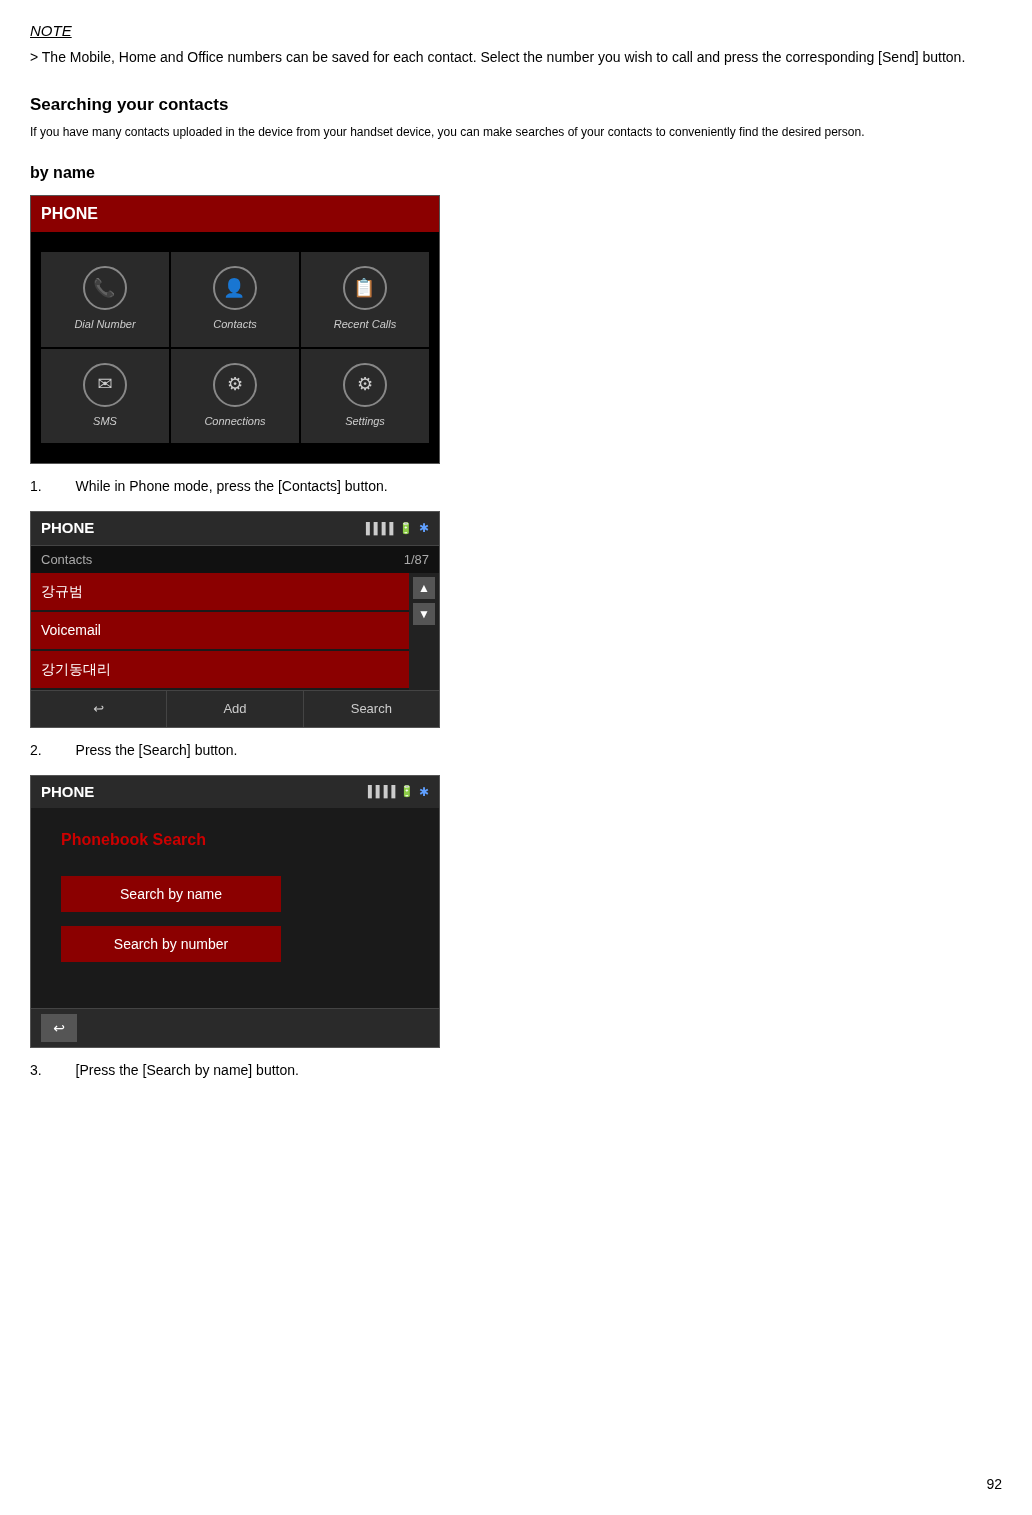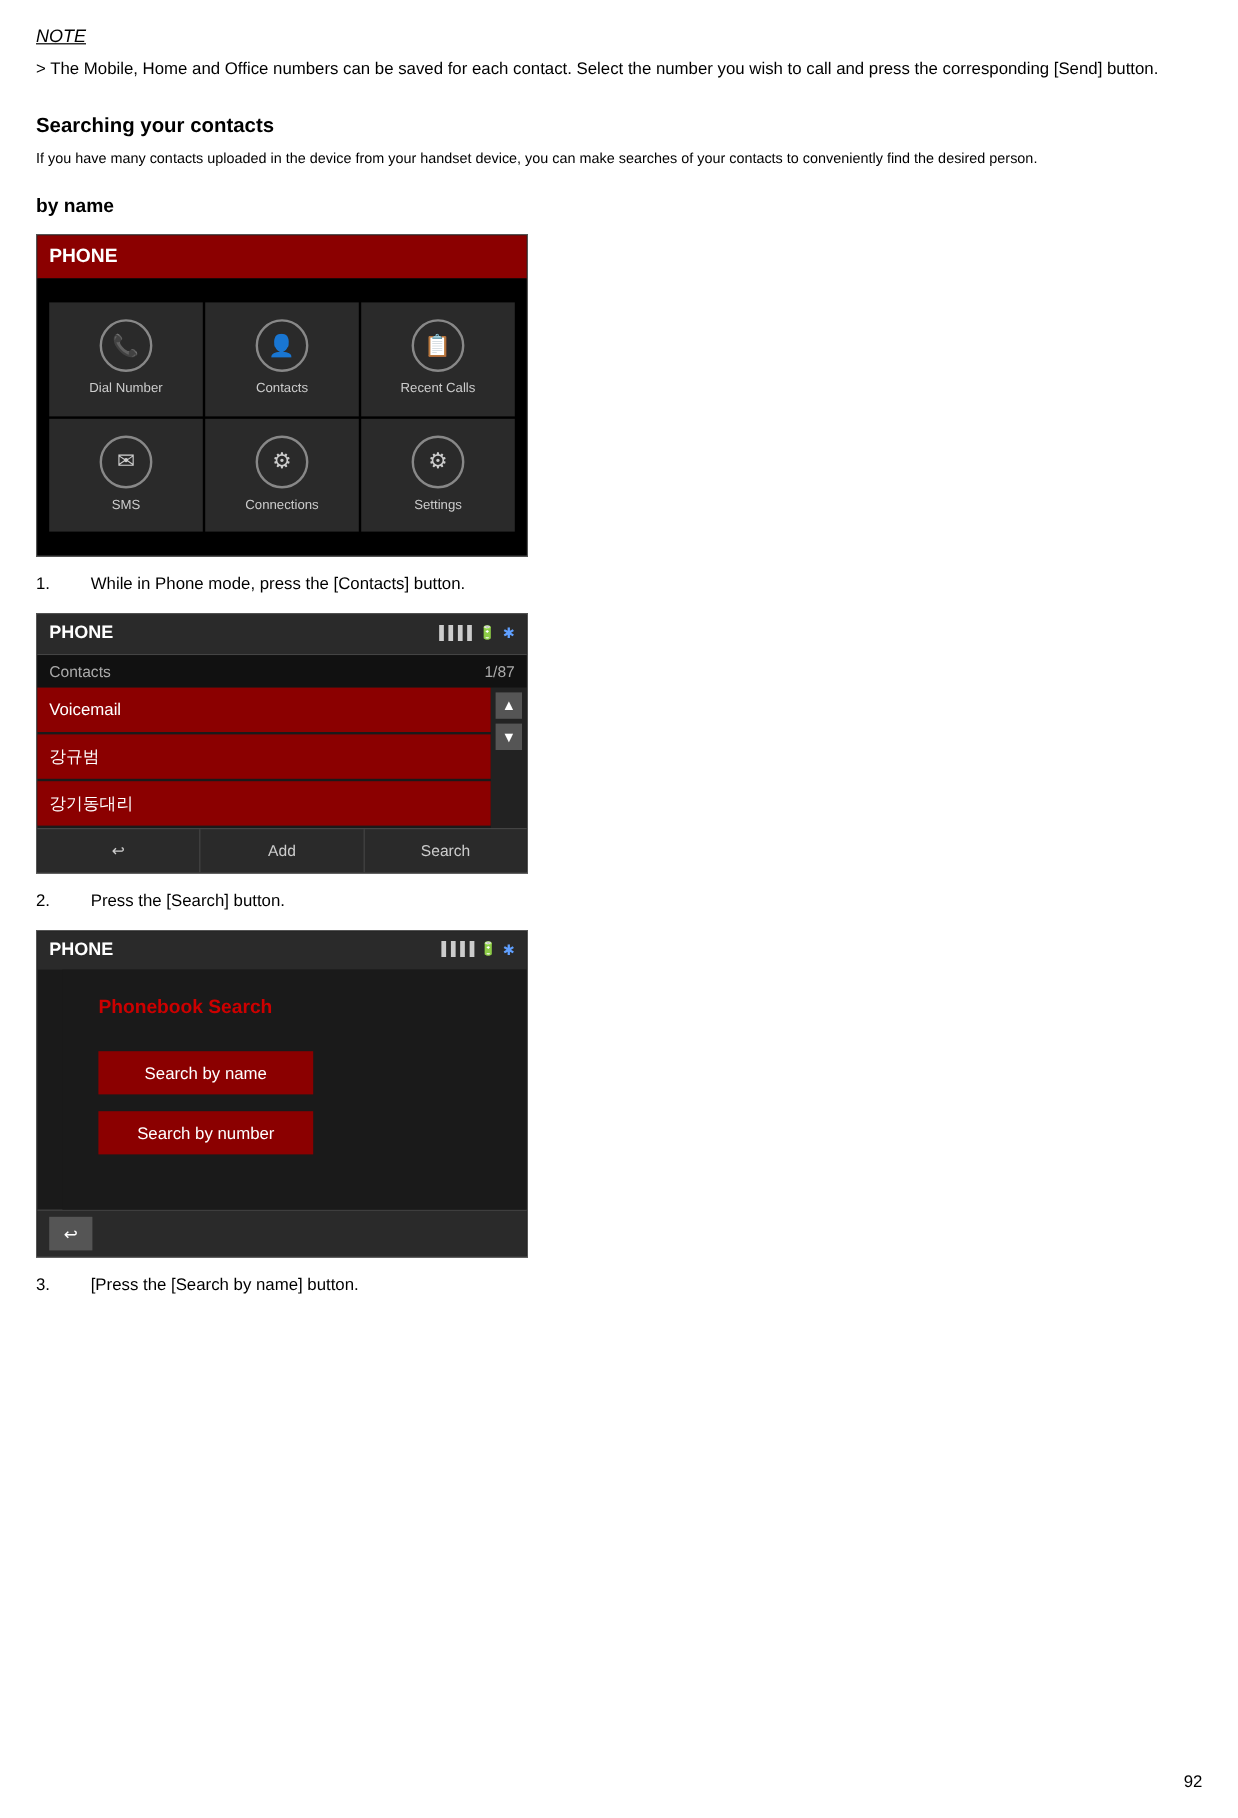--- a/index.html
+++ b/index.html
@@ -96,20 +96,21 @@
       align-items: center;
       justify-content: center;
       margin-bottom: 6px;
       color: #ccc;
       font-size: 18px;
     }
     .menu-label {
       color: #ccc;
       font-size: 11px;
       text-align: center;
+      font-style: italic;
     }
 
     
     .contacts-screen {
       width: 410px;
       border: 1px solid #555;
       background: #1a1a1a;
       margin-bottom: 12px;
       overflow: hidden;
     }
@@ -225,39 +226,38 @@
       display: flex;
       gap: 5px;
       font-size: 11px;
       color: #ccc;
     }
     .search-screen-body {
       background: #1a1a1a;
       padding: 20px 30px;
       min-height: 200px;
       position: relative;
-      margin-left: 21px;
     }
     .phonebook-search-label {
       color: #cc0000;
       font-size: 16px;
       font-weight: bold;
       margin-bottom: 24px;
     }
     .search-btn-row {
       margin-bottom: 14px;
     }
     .search-option-btn {
       background: #8B0000;
       color: #fff;
       border: none;
       padding: 10px 30px;
       font-size: 14px;
       cursor: pointer;
-      width: 179px;
+      width: 220px;
       text-align: center;
     }
     .search-screen-footer {
       background: #2a2a2a;
       padding: 5px 10px;
       display: flex;
       align-items: center;
       border-top: 1px solid #444;
     }
     .back-icon-btn {
@@ -355,22 +355,22 @@
       <span>🔋</span>
       <span class="bt-icon">✱</span>
     </div>
   </div>
   <div class="contacts-sub-header">
     <span class="contacts-sub-label">Contacts</span>
     <span class="contacts-count">1/87</span>
   </div>
   <div class="contacts-scroll-area">
     <div class="contacts-items">
+      <div class="contact-item">강규범</div>
       <div class="contact-item">Voicemail</div>
-      <div class="contact-item">강규범</div>
       <div class="contact-item">강기동대리</div>
     </div>
     <div class="scroll-bar">
       <div class="scroll-btn">▲</div>
       <div class="scroll-btn">▼</div>
     </div>
   </div>
   <div class="contacts-bottom-bar">
     <div class="bottom-btn">
       <span class="bottom-btn-icon">↩</span>

